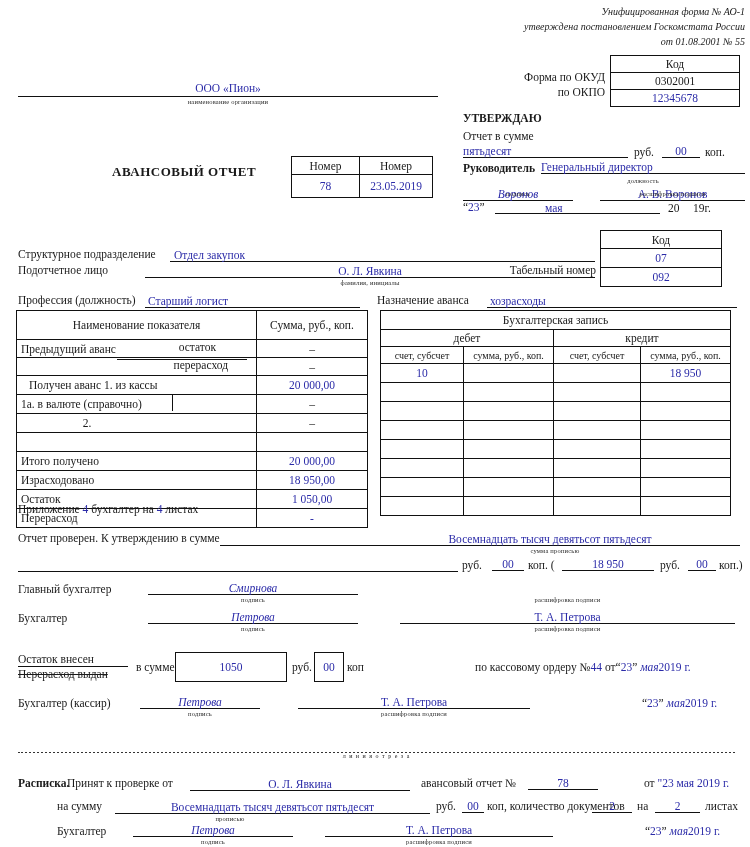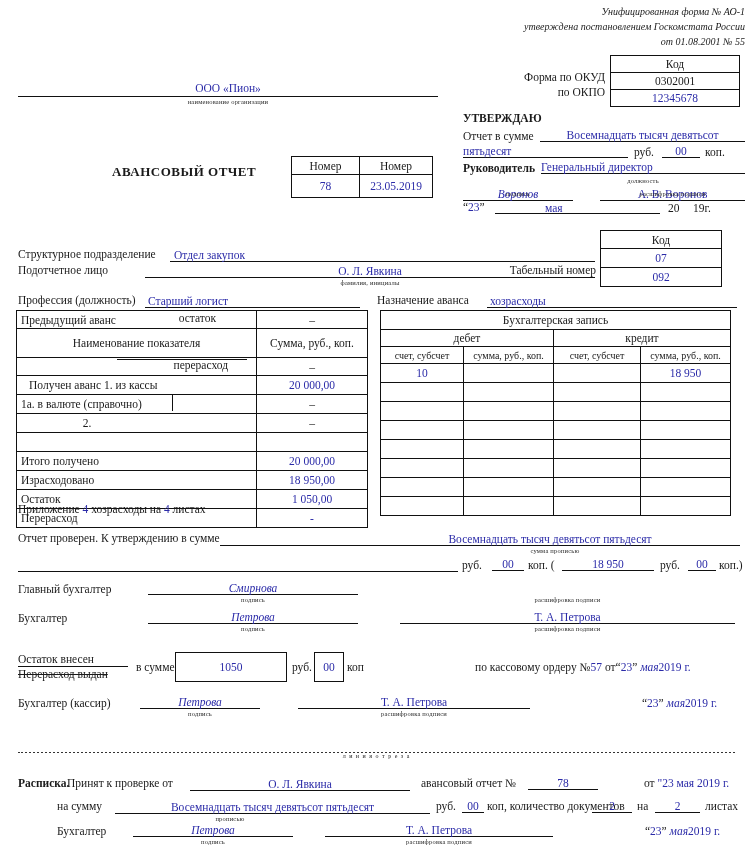--- a/index.html
+++ b/index.html
@@ -55,21 +55,20 @@
     <div class="abs rt" style="left:0px;top:16px;width:150px;">Форма по ОКУД</div>
     <div class="abs rt" style="left:0px;top:31px;width:150px;">по ОКПО</div>
   </div>
 
   <div class="abs line" style="left:18px;top:96px;width:420px;"></div>
   <div class="abs ctr fill" style="left:18px;top:82px;width:420px;">ООО «Пион»</div>
   <div class="abs tinyc" style="left:18px;top:98px;width:420px;">наименование организации</div>
 
   <div class="abs bold" style="left:463px;top:112px;">УТВЕРЖДАЮ</div>
   <div class="abs" style="left:463px;top:130px;">Отчет в сумме</div>
-  <div class="abs line fill ctr" style="left:540px;top:129px;width:205px;">Восемнадцать тысяч девятьсот</div>
   <div class="abs line fill" style="left:463px;top:145px;width:165px;">пятьдесят</div>
   <div class="abs" style="left:634px;top:146px;">руб.</div>
   <div class="abs line fill ctr" style="left:662px;top:145px;width:38px;">00</div>
   <div class="abs" style="left:705px;top:146px;">коп.</div>
 
   <div class="abs bold" style="left:463px;top:162px;">Руководитель</div>
   <div class="abs line fill" style="left:541px;top:161px;width:204px;">Генеральный директор</div>
   <div class="abs tinyc" style="left:541px;top:177px;width:204px;">должность</div>
 
   <div class="abs line sig fill ctr" style="left:463px;top:188px;width:110px;">Воронов</div>
@@ -125,31 +124,31 @@
   <div class="abs line" style="left:145px;top:307px;width:215px;"></div>
   <div class="abs fill" style="left:148px;top:295px;">Старший логист</div>
 
   <div class="abs" style="left:377px;top:294px;">Назначение аванса</div>
   <div class="abs line" style="left:487px;top:307px;width:250px;"></div>
   <div class="abs fill" style="left:490px;top:295px;">хозрасходы</div>
 
   <table class="bx abs" style="left:16px;top:310px;">
     <tbody>
         <tr>
+      <td class="ctr" style="width:237px;height:26px;">Наименование показателя</td>
+      <td class="ctr" style="width:108px;height:26px;">Сумма, руб., коп.</td>
+    </tr>
+    <tr>
       <td style="height:15px;padding-left:4px;position:relative;">
         <span>Предыдущий аванс</span>
         <span class="abs" style="right:40px;top:1px;">остаток</span>
       </td>
       <td class="ctr">–</td>
     </tr>
     <tr>
-      <td class="ctr" style="width:237px;height:26px;">Наименование показателя</td>
-      <td class="ctr" style="width:108px;height:26px;">Сумма, руб., коп.</td>
-    </tr>
-    <tr>
       <td style="height:15px;padding-left:4px;position:relative;border-top:none;">
         <span class="abs" style="left:100px;top:1px;border-top:1px solid #111;width:130px;"></span>
         <span class="abs" style="right:28px;top:1px;">перерасход</span>
       </td>
       <td class="ctr">–</td>
     </tr>
     <tr>
       <td style="height:16px;padding-left:12px;">Получен аванс 1. из кассы</td>
       <td class="ctr fill">20 000,00</td>
     </tr>
@@ -249,21 +248,21 @@
       <td></td>
       <td></td>
       <td></td>
     </tr>
   </tbody>
     </table>
 
   <div class="abs" style="left:18px;top:503px;">
     <span>Приложение</span>
     <span class="fill">4</span>
-    <span>хозрасходы на</span>
+    <span>бухгалтер на</span>
     <span class="fill">4</span>
     <span>листах</span>
   </div>
 
   <div class="abs" style="left:18px;top:532px;">Отчет проверен. К утверждению в сумме</div>
   <div class="abs line" style="left:220px;top:545px;width:520px;"></div>
   <div class="abs fill ctr" style="left:380px;top:533px;width:340px;">Восемнадцать тысяч девятьсот пятьдесят</div>
   <div class="abs tinyc" style="left:480px;top:547px;width:150px;">сумма прописью</div>
 
   <div class="abs line" style="left:18px;top:571px;width:440px;"></div>
@@ -289,21 +288,21 @@
   <div class="abs line" style="left:18px;top:666px;width:110px;"></div>
   <div class="abs" style="left:18px;top:653px;">Остаток внесен</div>
   <div class="abs strike" style="left:18px;top:668px;">Перерасход выдан</div>
   <div class="abs" style="left:136px;top:661px;">в сумме</div>
   <div class="abs nb ctr fill" style="left:175px;top:652px;width:110px;height:28px;line-height:28px;">1050</div>
   <div class="abs" style="left:292px;top:661px;">руб.</div>
   <div class="abs nb ctr fill" style="left:314px;top:652px;width:28px;height:28px;line-height:28px;">00</div>
   <div class="abs" style="left:347px;top:661px;">коп</div>
 
   <div class="abs" style="left:475px;top:661px;">
-    <span>по кассовому ордеру №</span><span class="fill">57</span>
+    <span>по кассовому ордеру №</span><span class="fill">44</span>
     <span>от</span>“<span class="fill">23</span>”
     <span class="italic fill">мая</span><span class="fill">2019 г.</span>
   </div>
 
   <div class="abs" style="left:18px;top:697px;">Бухгалтер (кассир)</div>
   <div class="abs line sig fill ctr" style="left:140px;top:696px;width:120px;">Петрова</div>
   <div class="abs tinyc" style="left:140px;top:710px;width:120px;">подпись</div>
   <div class="abs line fill ctr" style="left:298px;top:696px;width:232px;">Т. А. Петрова</div>
   <div class="abs tinyc" style="left:298px;top:710px;width:232px;">расшифровка подписи</div>
   <div class="abs" style="left:642px;top:697px;">“<span class="fill">23</span>”

